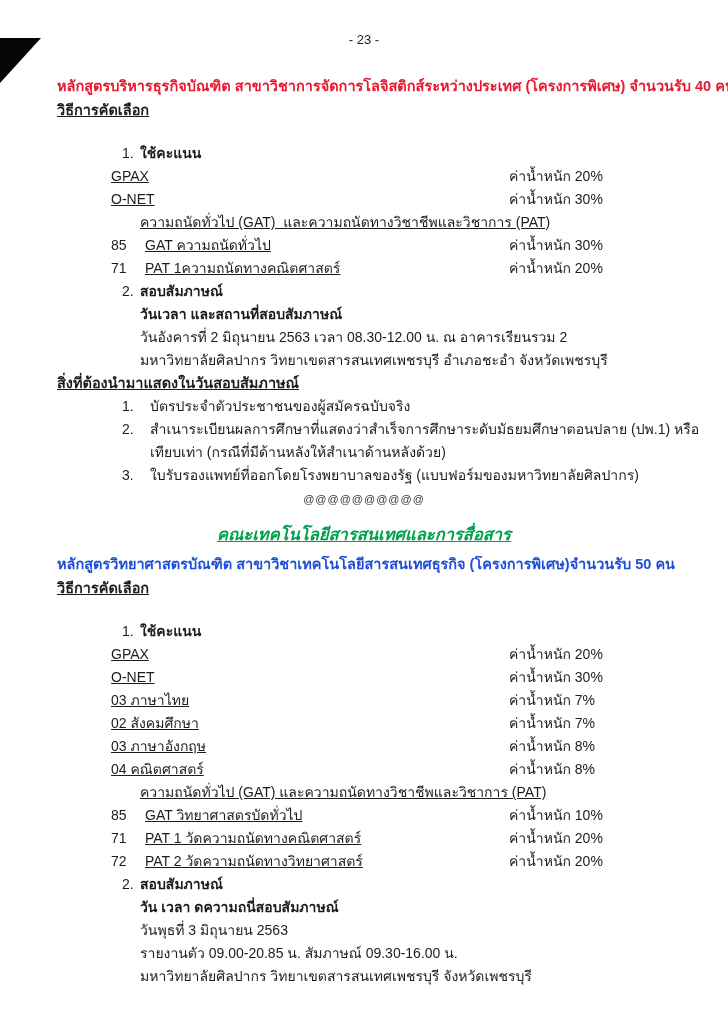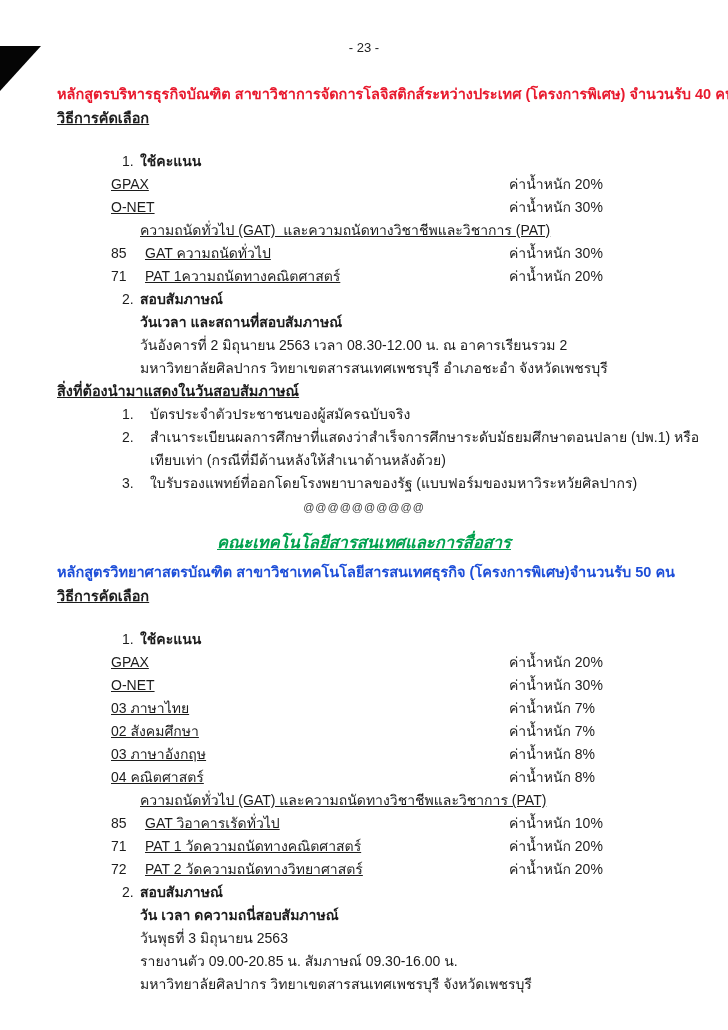--- a/index.html
+++ b/index.html
@@ -20,21 +20,21 @@
     position: absolute;
     background: #050505;
   }
   .corner.tl { top: 6px; left: 0; width: 41px; height: 45px; clip-path: polygon(0 0, 100% 0, 0 100%); }
 
   .content { position: relative; padding: 0 57px; }
 
   .pageno {
     text-align: center;
     font-size: 13px;
-    margin-top: 40px;
+    margin-top: 32px;
     line-height: 16px;
     color: #222;
   }
 
   .line { line-height: 23px; font-size: 14px; white-space: nowrap; }
 
   .red-title {
     color: #e8192d;
     font-weight: bold;
     font-size: 14.5px;
@@ -152,21 +152,21 @@
     <div class="docs-heading">สิ่งที่ต้องนำมาแสดงในวันสอบสัมภาษณ์</div>
 
     <div class="line doc-item">
       <span class="num">1.</span><span class="txt">บัตรประจำตัวประชาชนของผู้สมัครฉบับจริง</span>
     </div>
     <div class="line doc-item">
       <span class="num">2.</span><span class="txt">สำเนาระเบียนผลการศึกษาที่แสดงว่าสำเร็จการศึกษาระดับมัธยมศึกษาตอนปลาย (ปพ.1) หรือ</span>
     </div>
     <div class="line doc-cont">เทียบเท่า (กรณีที่มีด้านหลังให้สำเนาด้านหลังด้วย)</div>
     <div class="line doc-item">
-      <span class="num">3.</span><span class="txt">ใบรับรองแพทย์ที่ออกโดยโรงพยาบาลของรัฐ (แบบฟอร์มของมหาวิระหวัยศิลปากร)</span>
+      <span class="num">3.</span><span class="txt">ใบรับรองแพทย์ที่ออกโดยโรงพยาบาลของรัฐ (แบบฟอร์มของมหาวิทยาลัยศิลปากร)</span>
     </div>
 
     <div class="separator">@@@@@@@@@@</div>
 
     <div class="faculty">คณะเทคโนโลยีสารสนเทศและการสื่อสาร</div>
 
     <div class="red-title-row">
       <span>หลักสูตรวิทยาศาสตรบัณฑิต สาขาวิชาเทคโนโลยีสารสนเทศธุรกิจ (โครงการพิเศษ)</span>
       <span>จำนวนรับ 50 คน</span>
     </div>
@@ -198,21 +198,21 @@
       <span class="weight">ค่าน้ำหนัก 8%</span>
     </div>
     <div class="line row">
       <span>04 คณิตศาสตร์</span>
       <span class="weight">ค่าน้ำหนัก 8%</span>
     </div>
 
     <div class="line subhead">ความถนัดทั่วไป (GAT) และความถนัดทางวิชาชีพและวิชาการ (PAT)</div>
 
     <div class="line row">
-      <span class="code">85</span><span>GAT วิอาคารเรัดทั่วไป</span>
+      <span class="code">85</span><span>GAT วิทยาศาสตรบัดทั่วไป</span>
       <span class="weight">ค่าน้ำหนัก 10%</span>
     </div>
     <div class="line row">
       <span class="code">71</span><span>PAT 1 วัดความถนัดทางคณิตศาสตร์</span>
       <span class="weight">ค่าน้ำหนัก 20%</span>
     </div>
     <div class="line row">
       <span class="code">72</span><span>PAT 2 วัดความถนัดทางวิทยาศาสตร์</span>
       <span class="weight">ค่าน้ำหนัก 20%</span>
     </div>

